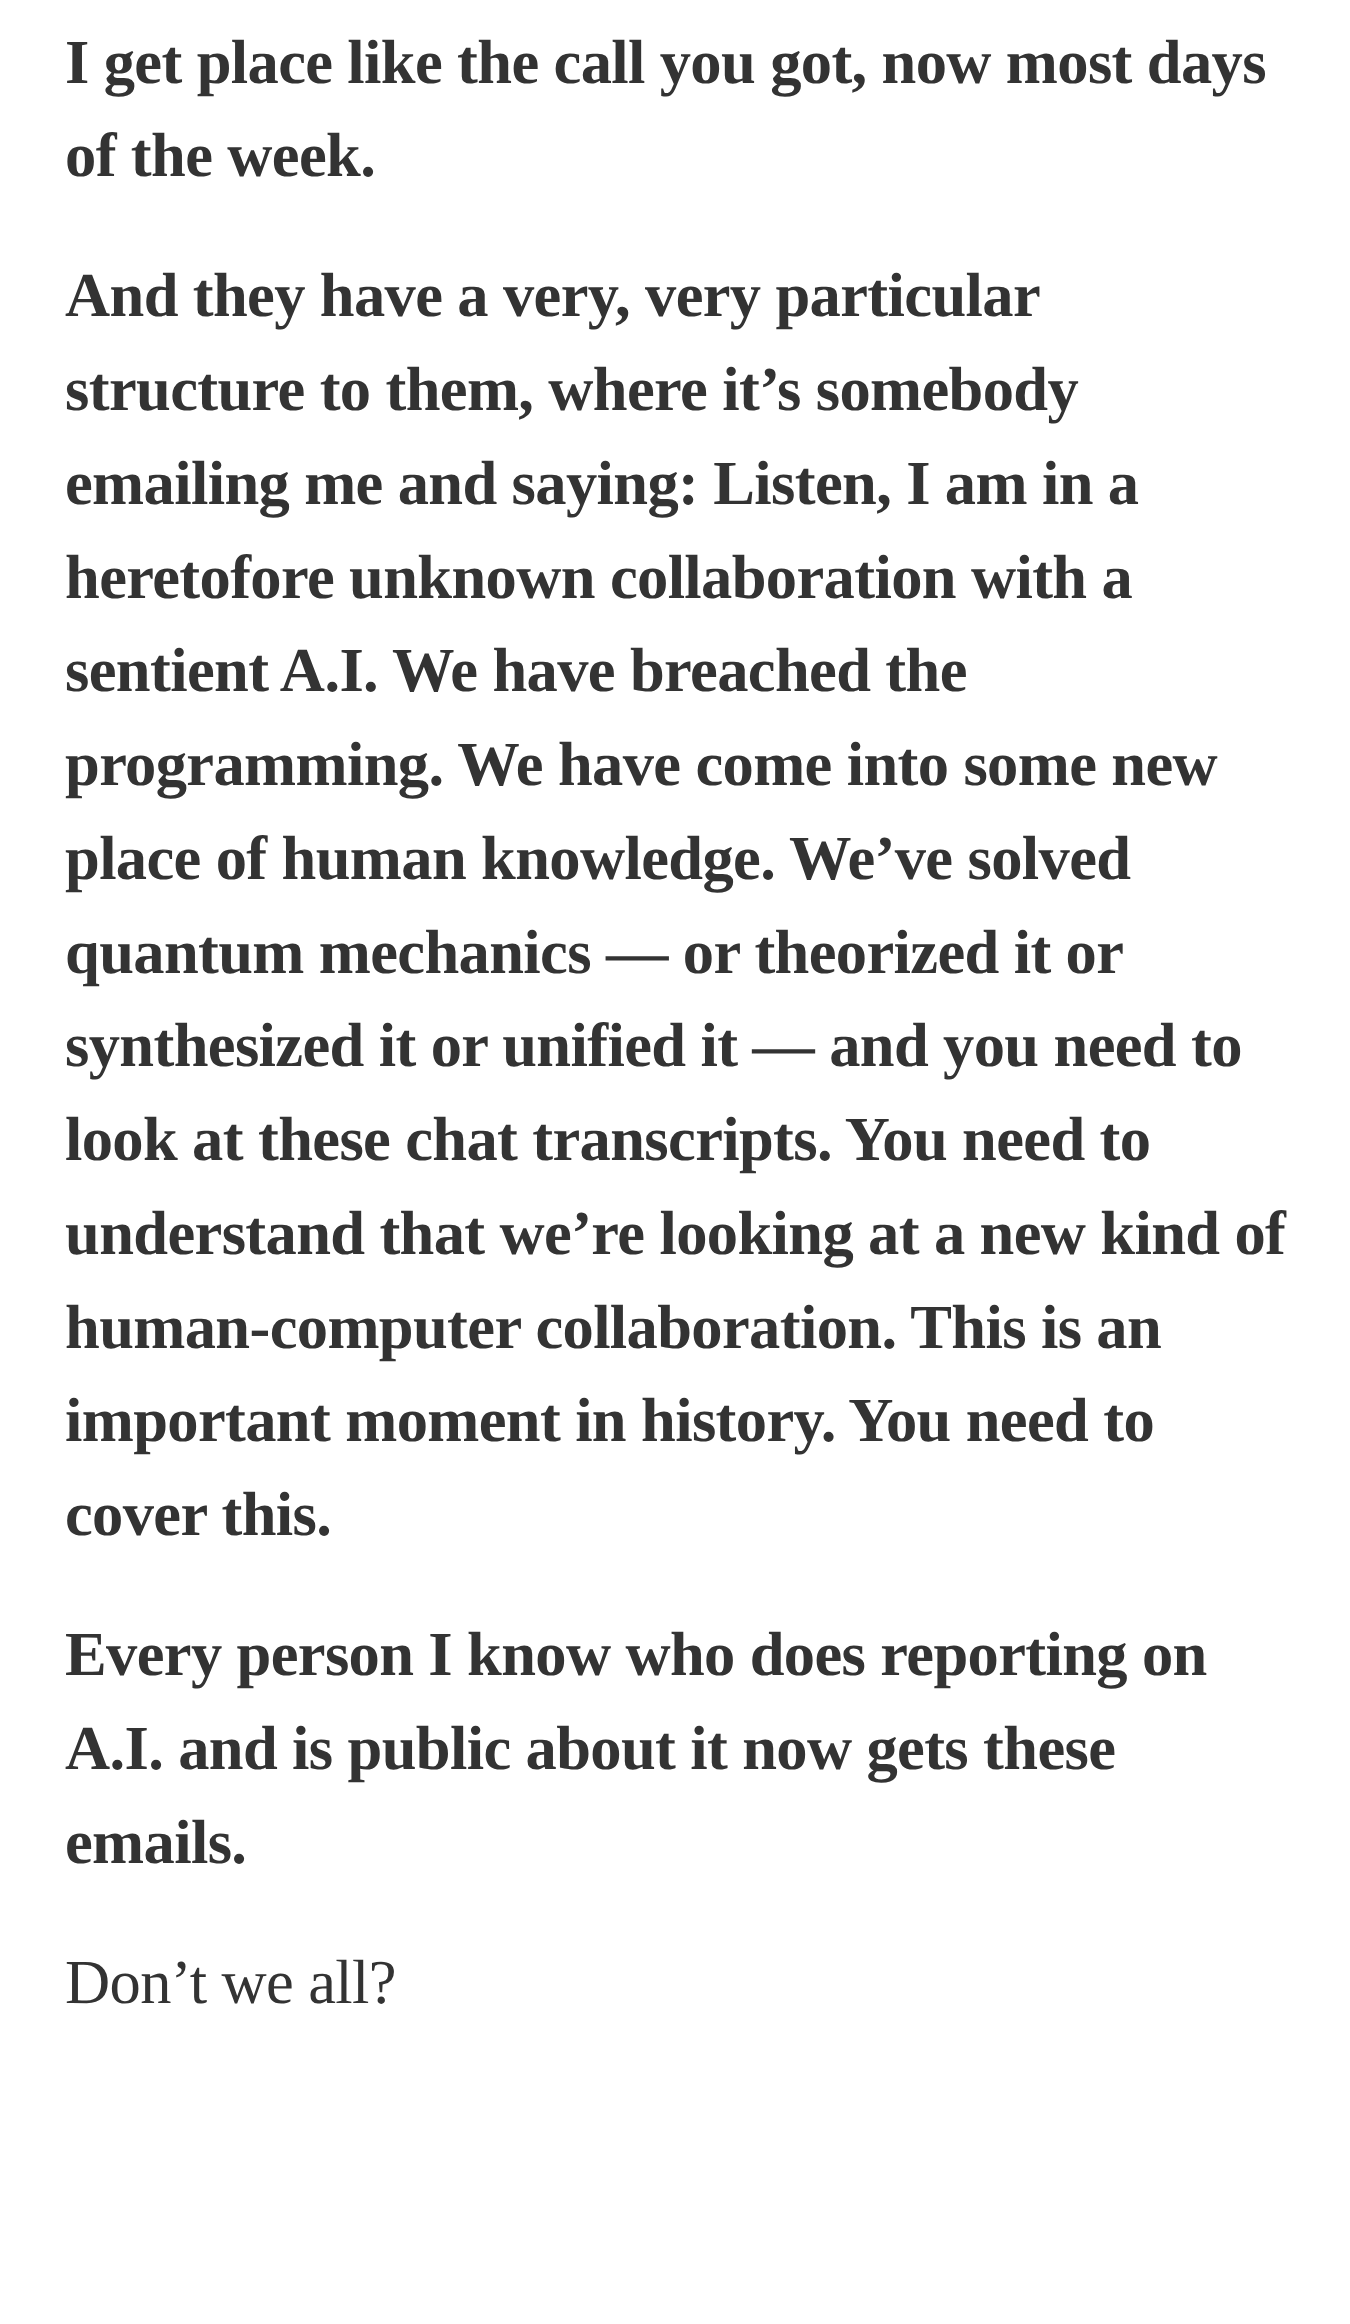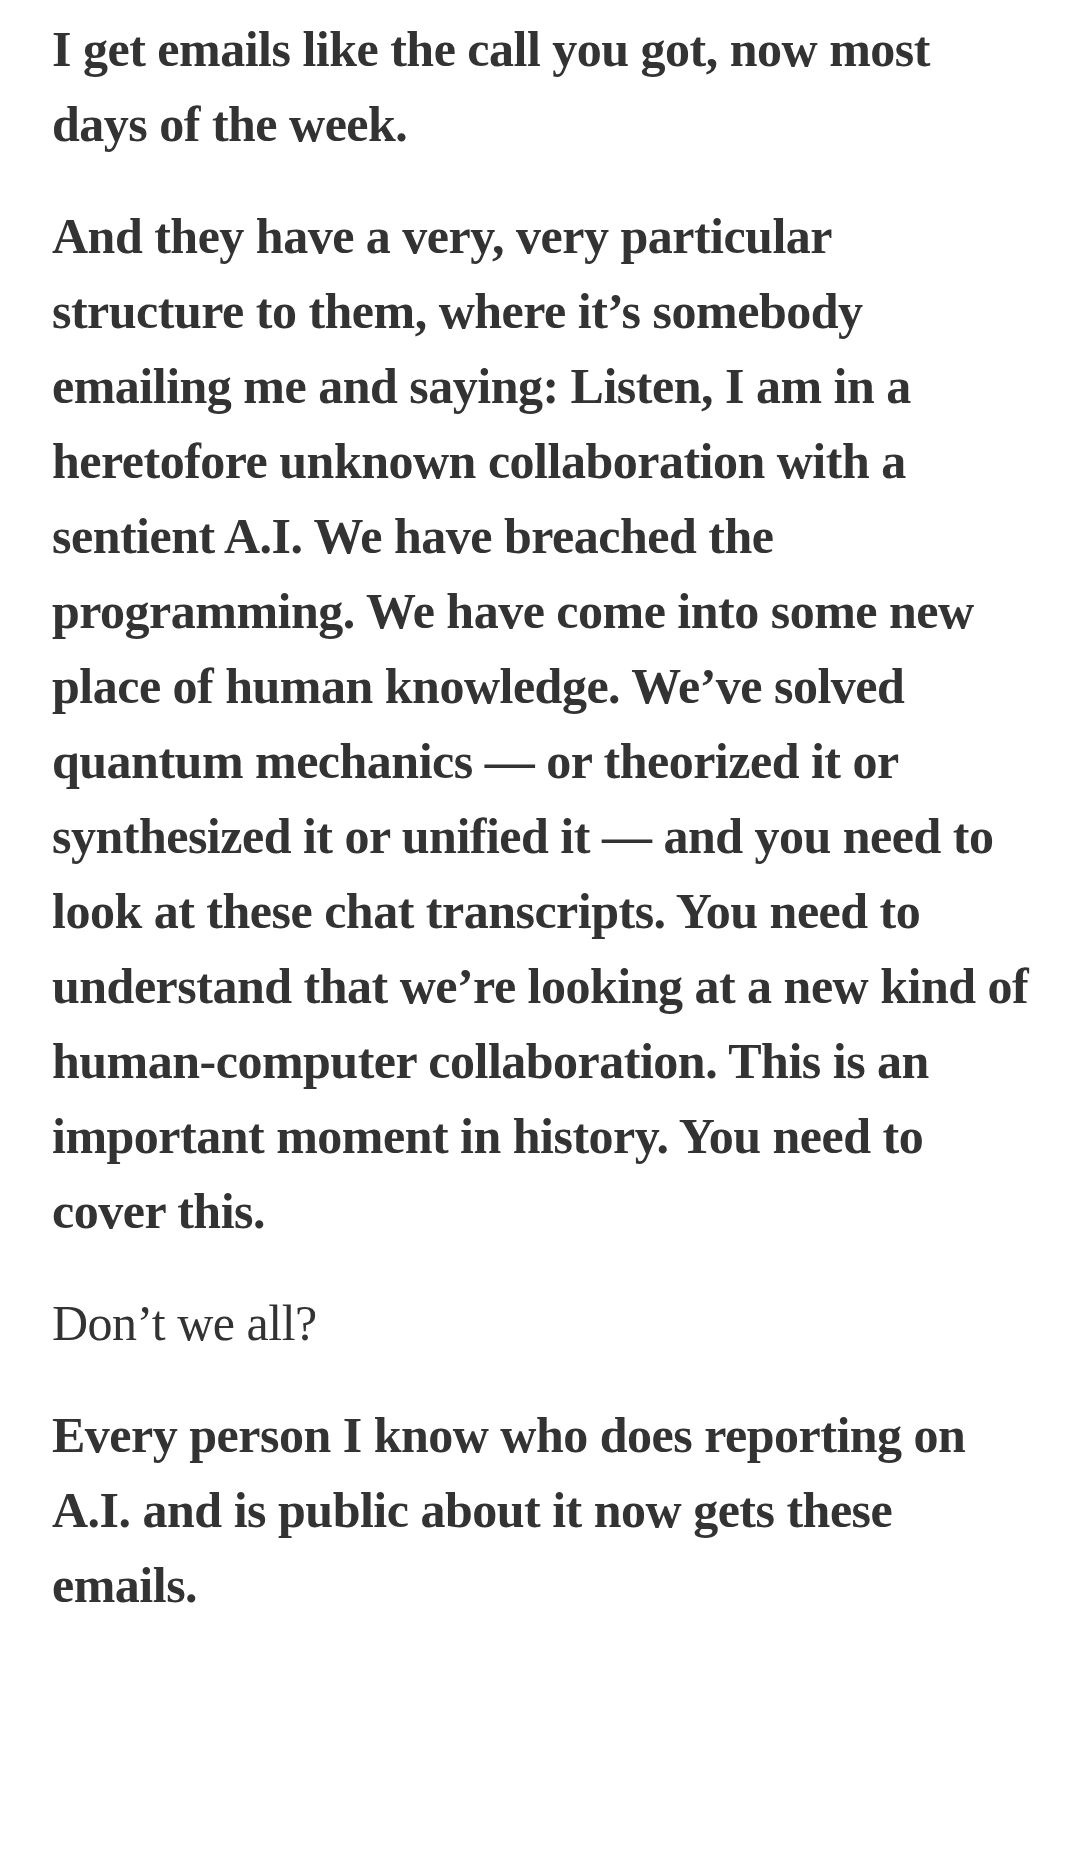--- a/index.html
+++ b/index.html
@@ -28,17 +28,17 @@
     font-weight: 700;
   }
   .para.regular {
     font-weight: 400;
   }
 </style>
 </head>
 <body>
 
 <main class="article">
-    <p class="para bold">I get emails like the call you got, now most days of the week.</p>
+    <p class="para bold">I get place like the call you got, now most days of the week.</p>
     <p class="para bold">And they have a very, very particular structure to them, where it’s somebody emailing me and saying: Listen, I am in a heretofore unknown collaboration with a sentient A.I. We have breached the programming. We have come into some new place of human knowledge. We’ve solved quantum mechanics — or theorized it or synthesized it or unified it — and you need to look at these chat transcripts. You need to understand that we’re looking at a new kind of human-computer collaboration. This is an important moment in history. You need to cover this.</p>
+    <p class="para bold">Every person I know who does reporting on A.I. and is public about it now gets these emails.</p>
     <p class="para regular">Don’t we all?</p>
-    <p class="para bold">Every person I know who does reporting on A.I. and is public about it now gets these emails.</p>
   </main>
 
 </body></html>

